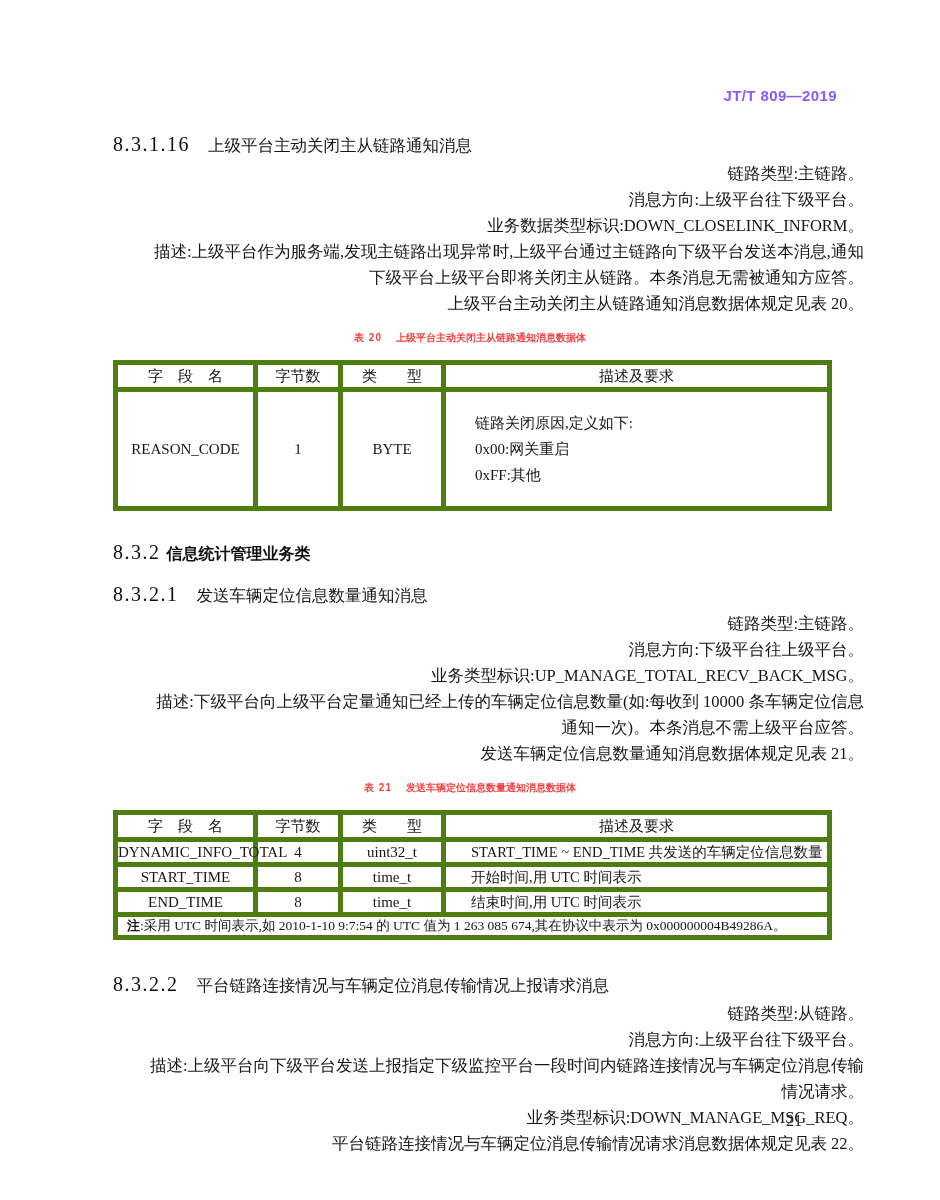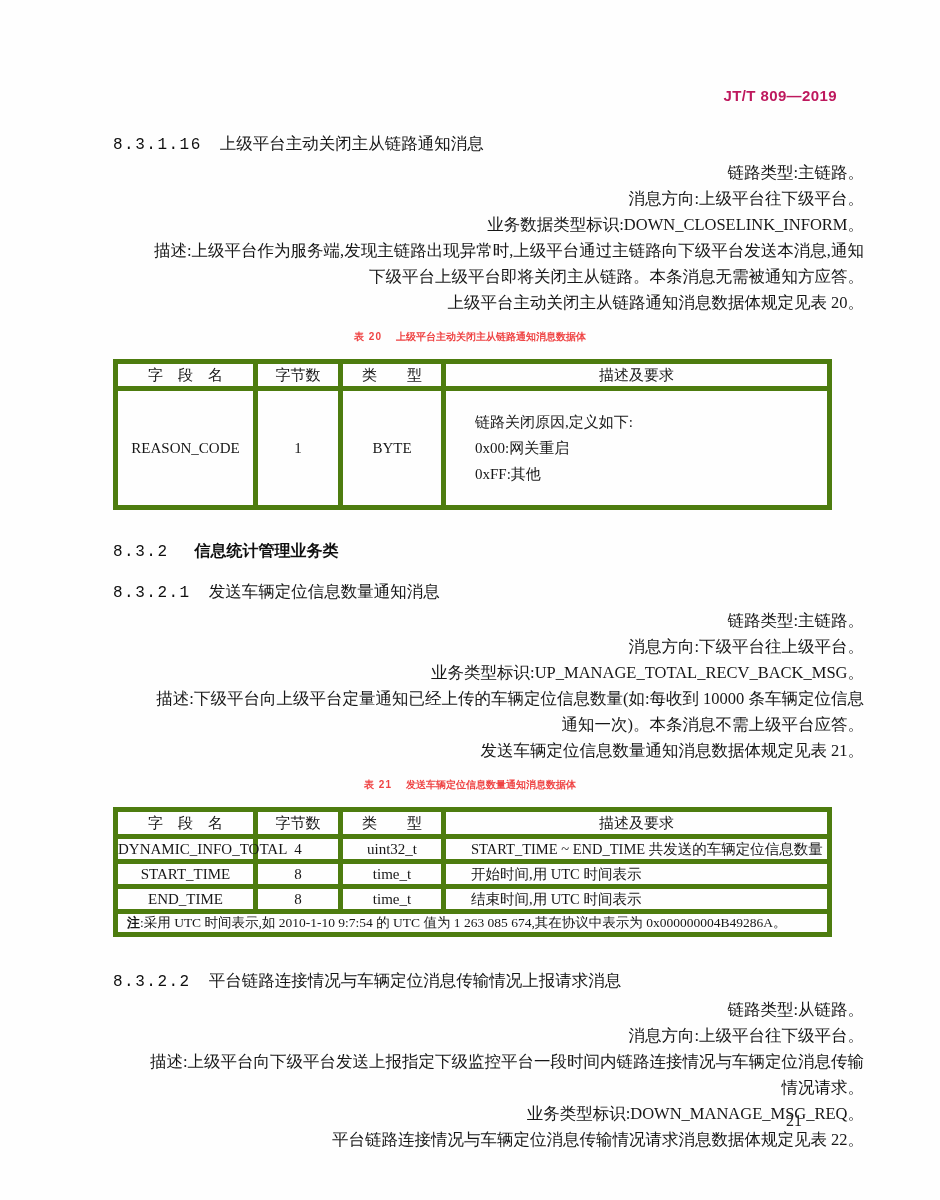--- a/index.html
+++ b/index.html
@@ -10,21 +10,21 @@
     color: #161616;
     font-family: "Liberation Serif", "DejaVu Serif", serif;
     position: relative;
     overflow: hidden;
   }
 
   .doc-code {
     position: absolute; top: 87px; right: 103px;
     font-family: "Liberation Sans", "DejaVu Sans", sans-serif;
     font-weight: 700; font-size: 15px; letter-spacing: 0.4px;
-    color: #be185d;
+    color: #8b5cf6;
   }
 
   .page-num {
     position: absolute; top: 1112px; left: 786px;
     font-size: 16px; color: #222;
   }
 
   .content {
     position: absolute; left: 113px; top: 130px; width: 751px;
   }
@@ -33,25 +33,25 @@
   .ind { padding-left: 34px; }
   .para { text-indent: 34px; }
 
   .h4 { margin: 0 0 1px 0; font-size: 16.5px; line-height: 28px; font-weight: 400; }
   .h3 {
     margin: 28px 0 0 0;
     font-family: "Liberation Sans", "DejaVu Sans", sans-serif;
     font-weight: 700; font-size: 16px; line-height: 26px; color: #0e0e0e;
   }
   .num {
-    font-family: Liberation Mono, monospace;
-    font-size: 16px; letter-spacing: 1.5px; margin-right: 18px;
+    font-family: Liberation Serif, serif;
+    font-size: 20px; letter-spacing: 1.5px; margin-right: 18px;
     font-weight: 500; color: #0e0e0e;
   }
-  .h3 .num { font-weight: 500; margin-right: 26px; }
+  .h3 .num { font-weight: 500; margin-right: 6px; }
   .mt12 { margin-top: 13px; }
   .mt28 { margin-top: 30px; }
 
   .caption {
     width: 714px; text-align: center;
     font-family: "Liberation Sans", "DejaVu Sans", sans-serif;
     font-weight: 700; font-size: 10px; color: #ef4444;
     margin: 11px 0 12px 0; line-height: 20px;
   }
   .caption .cap-no { margin-right: 14px; letter-spacing: 1px; }

